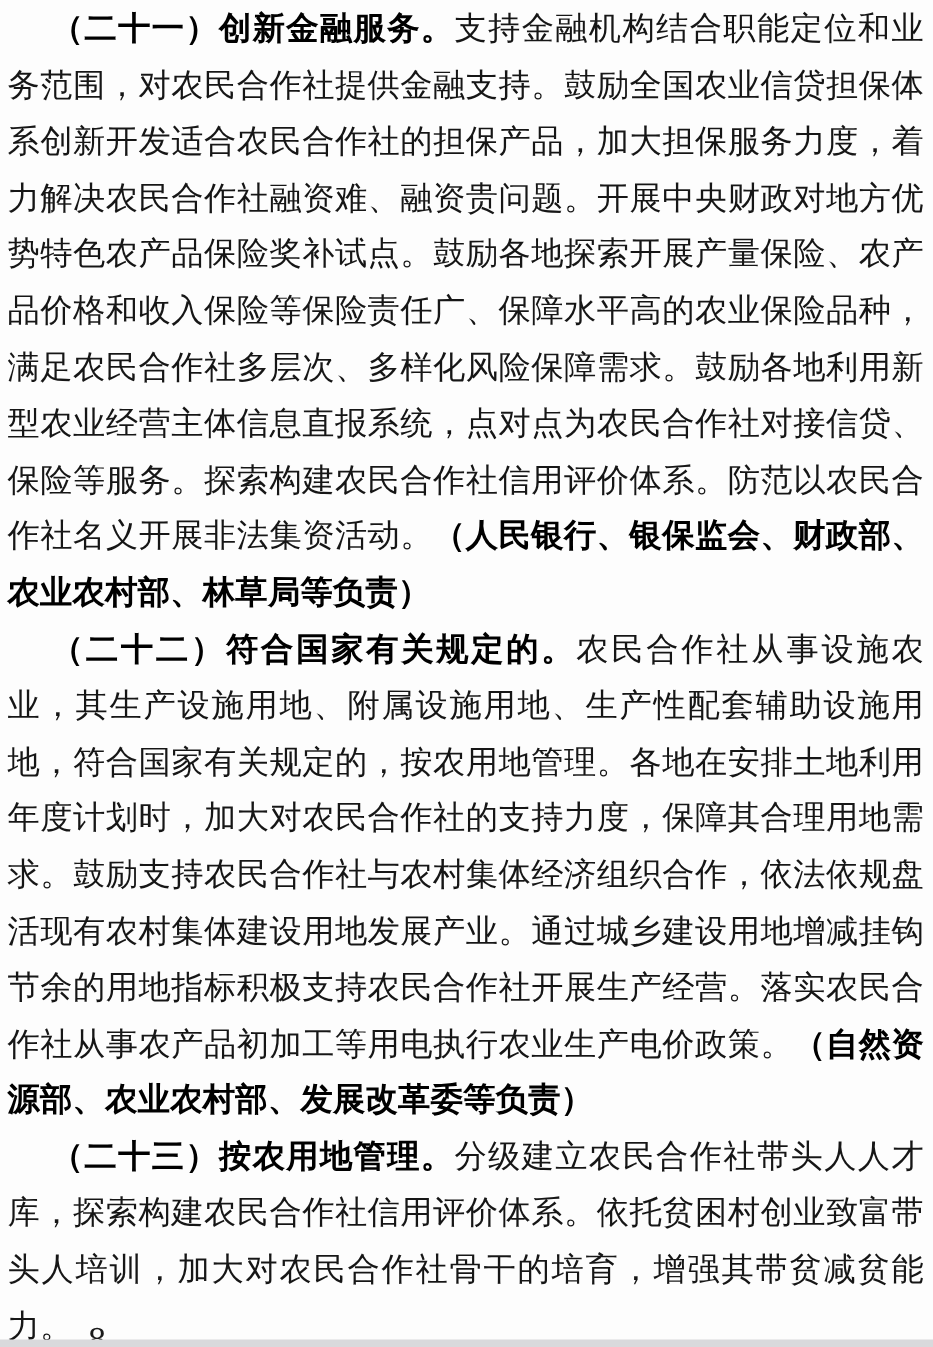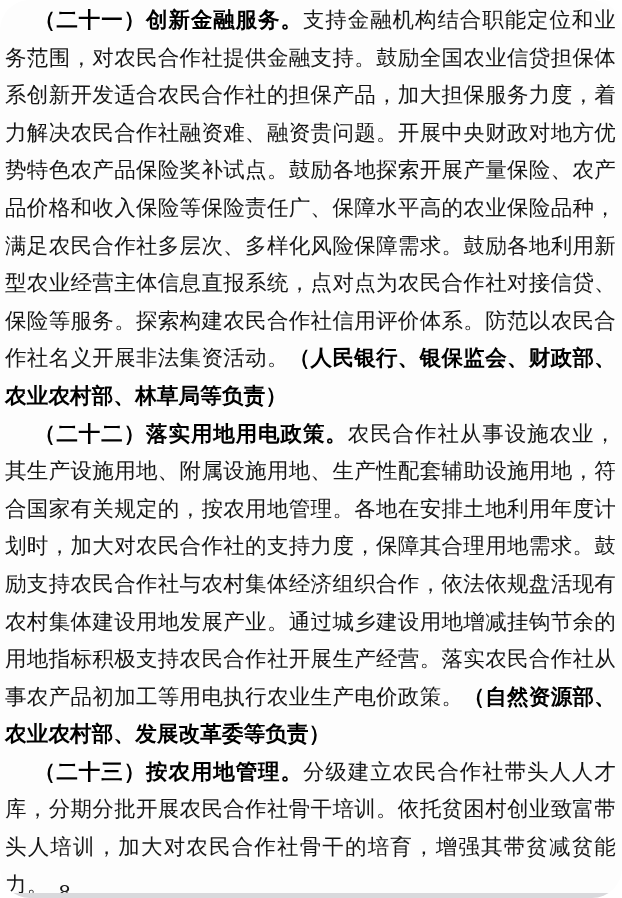--- a/index.html
+++ b/index.html
@@ -14,21 +14,20 @@
   }
   .page {
     position: relative;
     width: 622px;
     height: 898px;
     background: #fdfdfd;
     color: #161616;
     font-family: "DejaVu Serif", "Liberation Serif", serif;
     overflow: hidden;
     box-sizing: border-box;
-    border-radius: 30px;
   }
   .content {
     padding: 1px 6px 0 5px;
   }
   p.para {
     margin: 0;
     font-size: 21.5px;
     line-height: 37.6px;
     text-align: justify;
     text-justify: inter-character;
@@ -62,22 +61,22 @@
   }
 </style>
 </head>
 <body>
 
 <div class="page">
   <div class="content">
 
     <p class="para"><span class="seg-lead">（二十一）创新金融服务。</span><span class="seg-body">支持金融机构结合职能定位和业务范围，对农民合作社提供金融支持。鼓励全国农业信贷担保体系创新开发适合农民合作社的担保产品，加大担保服务力度，着力解决农民合作社融资难、融资贵问题。开展中央财政对地方优势特色农产品保险奖补试点。鼓励各地探索开展产量保险、农产品价格和收入保险等保险责任广、保障水平高的农业保险品种，满足农民合作社多层次、多样化风险保障需求。鼓励各地利用新型农业经营主体信息直报系统，点对点为农民合作社对接信贷、保险等服务。探索构建农民合作社信用评价体系。防范以农民合作社名义开展非法集资活动。</span><span class="seg-agencies">（人民银行、银保监会、财政部、农业农村部、林草局等负责）</span></p>
 
-    <p class="para"><span class="seg-lead">（二十二）落实用地用电政策。</span><span class="seg-body">农民合作社从事设施农业，其生产设施用地、附属设施用地、生产性配套辅助设施用地，符合国家有关规定的，按农用地管理。各地在安排土地利用年度计划时，加大对农民合作社的支持力度，保障其合理用地需求。鼓励支持农民合作社与农村集体经济组织合作，依法依规盘活现有农村集体建设用地发展产业。通过城乡建设用地增减挂钩节余的用地指标积极支持农民合作社开展生产经营。落实农民合作社从事农产品初加工等用电执行农业生产电价政策。</span><span class="seg-agencies">（自然资源部、农业农村部、发展改革委等负责）</span></p>
+    <p class="para"><span class="seg-lead">（二十二）符合国家有关规定的。</span><span class="seg-body">农民合作社从事设施农业，其生产设施用地、附属设施用地、生产性配套辅助设施用地，符合国家有关规定的，按农用地管理。各地在安排土地利用年度计划时，加大对农民合作社的支持力度，保障其合理用地需求。鼓励支持农民合作社与农村集体经济组织合作，依法依规盘活现有农村集体建设用地发展产业。通过城乡建设用地增减挂钩节余的用地指标积极支持农民合作社开展生产经营。落实农民合作社从事农产品初加工等用电执行农业生产电价政策。</span><span class="seg-agencies">（自然资源部、农业农村部、发展改革委等负责）</span></p>
 
-    <p class="para"><span class="seg-lead">（二十三）按农用地管理。</span><span class="seg-body">分级建立农民合作社带头人人才库，分期分批开展农民合作社骨干培训。依托贫困村创业致富带头人培训，加大对农民合作社骨干的培育，增强其带贫减贫能力。</span></p>
+    <p class="para"><span class="seg-lead">（二十三）按农用地管理。</span><span class="seg-body">分级建立农民合作社带头人人才库，探索构建农民合作社信用评价体系。依托贫困村创业致富带头人培训，加大对农民合作社骨干的培育，增强其带贫减贫能力。</span></p>
 
   </div>
 
   <div class="pagenum">— 8 —</div>
 
   <div class="bottom-edge"></div>
 </div>
 
 </body></html>

